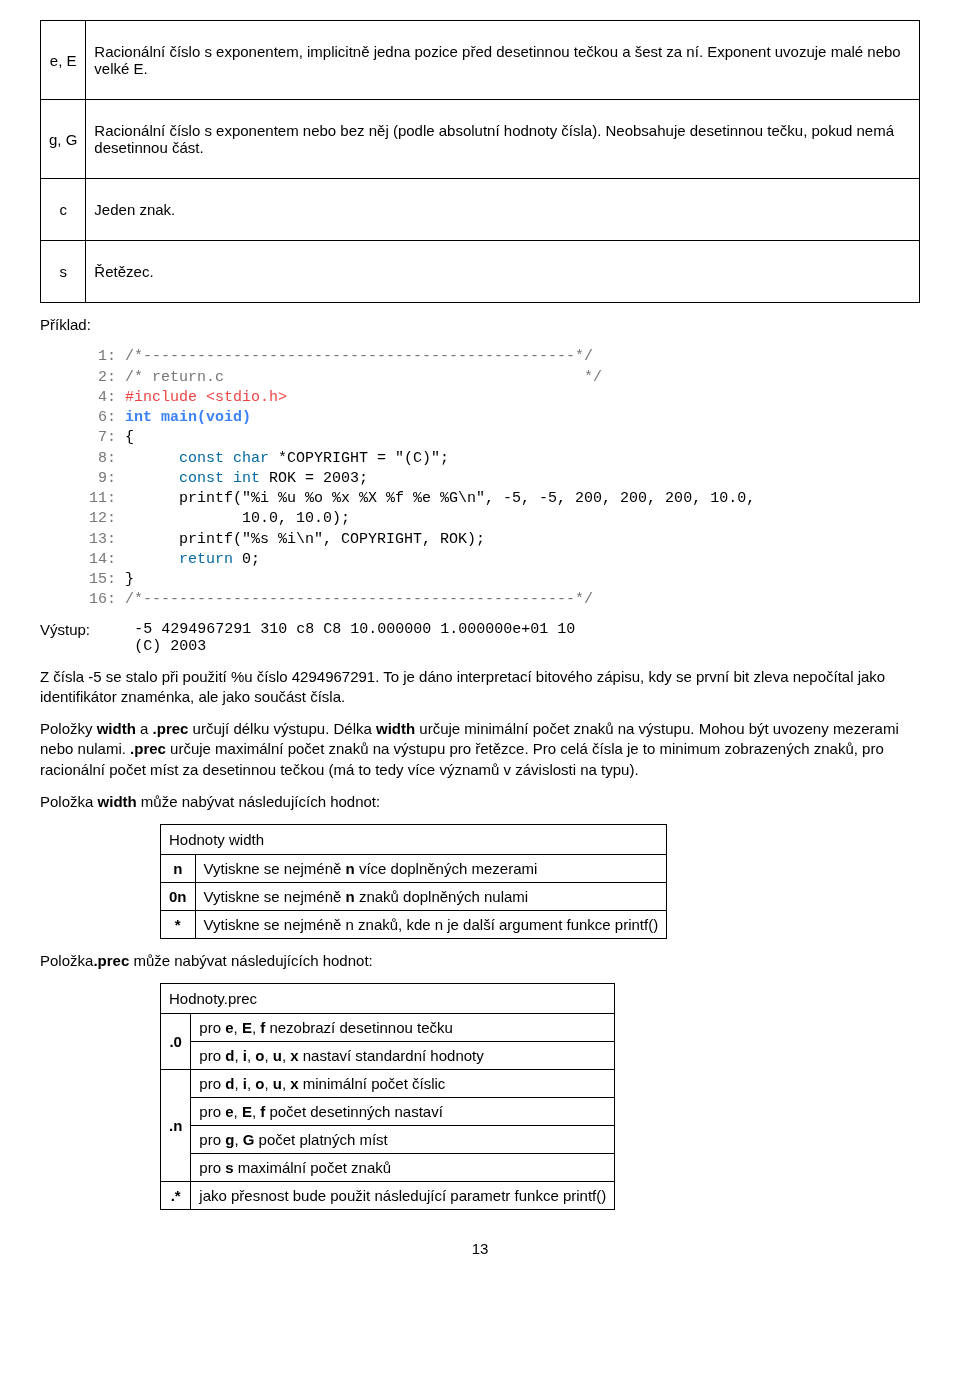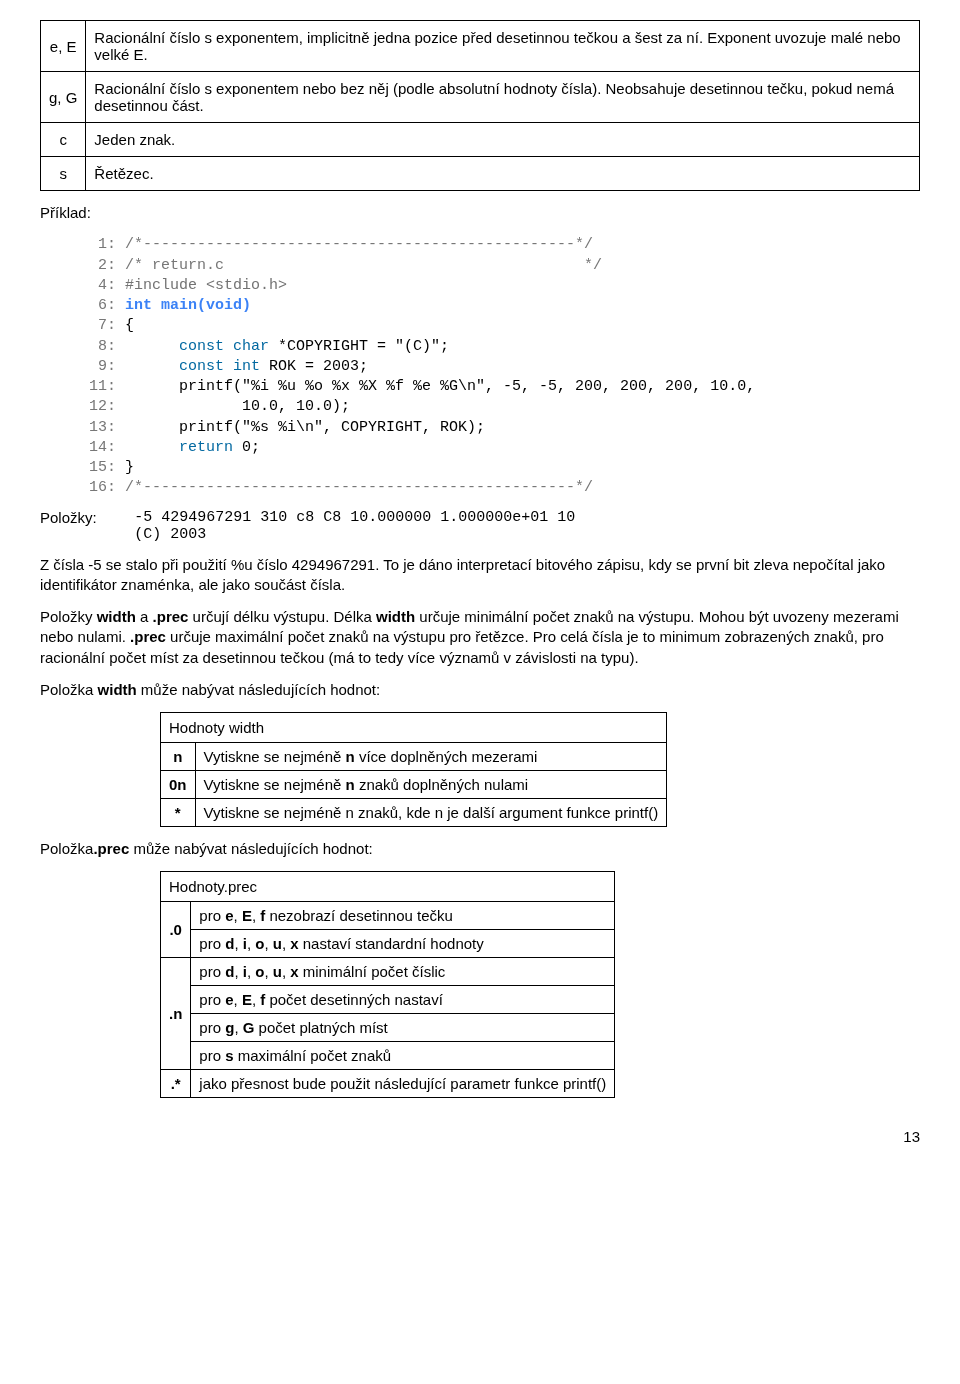--- a/index.html
+++ b/index.html
@@ -9,21 +9,21 @@
     color: #000;
     margin: 0;
     padding: 20px 40px 40px 40px;
     width: 880px;
   }
   table {
     border-collapse: collapse;
   }
   .spec-table td, .spec-table th {
     border: 1px solid #000;
-    padding: 8px 8px;
+    padding: 22px 8px;
     vertical-align: top;
   }
   .spec-table .key {
     text-align: center;
     font-weight: normal;
     vertical-align: middle;
     white-space: nowrap;
   }
   .spec-table {
     width: 100%;
@@ -51,27 +51,27 @@
   p { margin: 12px 0; line-height: 1.35; }
   .code {
     font-family: "Courier New", monospace;
     white-space: pre;
     font-size: 15px;
     line-height: 1.35;
     margin: 10px 0 10px 40px;
   }
   .ln { color: #777; }
   .cm { color: #777; }
-  .pp { color: #737373; }
+  .pp { color: #ef4444; }
   .kw { color: #0369a1; }
   .fn { color: #3b82f6; font-weight: bold; }
   .st { color: #000; }
   .output-label { display: inline-block; width: 90px; vertical-align: top;}
   .output-block { font-family: "Courier New", monospace; display: inline-block; vertical-align: top;}
-  .pagenum { text-align: right; margin-top: 30px; font-size: 15px;}
+  .pagenum { text-align: center; margin-top: 30px; font-size: 15px;}
   b { font-weight: bold; }
 </style>
 </head>
 <body>
 
 <table class="spec-table">
   <tbody>
       <tr>
     <td class="key">e, E</td>
     <td>Racionální číslo s exponentem, implicitně jedna pozice před desetinnou tečkou a šest za ní. Exponent uvozuje malé nebo velké E.</td>
@@ -101,21 +101,21 @@
 <span class="ln">  8:</span><span class="kw">       const char</span><span> *COPYRIGHT = </span><span class="st">"(C)"</span><span>;</span>
 <span class="ln">  9:</span><span class="kw">       const int</span><span> ROK = 2003;</span>
 <span class="ln"> 11:</span><span>       printf(</span><span class="st">"%i %u %o %x %X %f %e %G\n"</span><span>, -5, -5, 200, 200, 200, 10.0,</span>
 <span class="ln"> 12:</span><span>              10.0, 10.0);</span>
 <span class="ln"> 13:</span><span>       printf(</span><span class="st">"%s %i\n"</span><span>, COPYRIGHT, ROK);</span>
 <span class="ln"> 14:</span><span class="kw">       return</span><span> 0;</span>
 <span class="ln"> 15:</span><span> }</span>
 <span class="ln"> 16:</span><span class="cm"> /*------------------------------------------------*/</span></div>
 
 <div>
-  <span class="output-label">Položky:</span>
+  <span class="output-label">Výstup:</span>
   <span class="output-block">
     <span>-5 4294967291 310 c8 C8 10.000000 1.000000e+01 10</span><br>
     <span>(C) 2003</span>
   </span>
 </div>
 
 <p>Z čísla -5 se stalo při použití %u číslo 4294967291. To je dáno interpretací bitového zápisu, kdy se první bit zleva nepočítal jako identifikátor znaménka, ale jako součást čísla.</p>
 
 <p>
   <span>Položky </span><b>width</b><span> a </span><b>.prec</b><span> určují délku výstupu. Délka </span><b>width</b><span> určuje minimální počet znaků na výstupu. Mohou být uvozeny mezerami nebo nulami. </span><b>.prec</b><span> určuje maximální počet znaků na výstupu pro řetězce. Pro celá čísla je to minimum zobrazených znaků, pro racionální počet míst za desetinnou tečkou (má to tedy více významů v závislosti na typu).</span>

